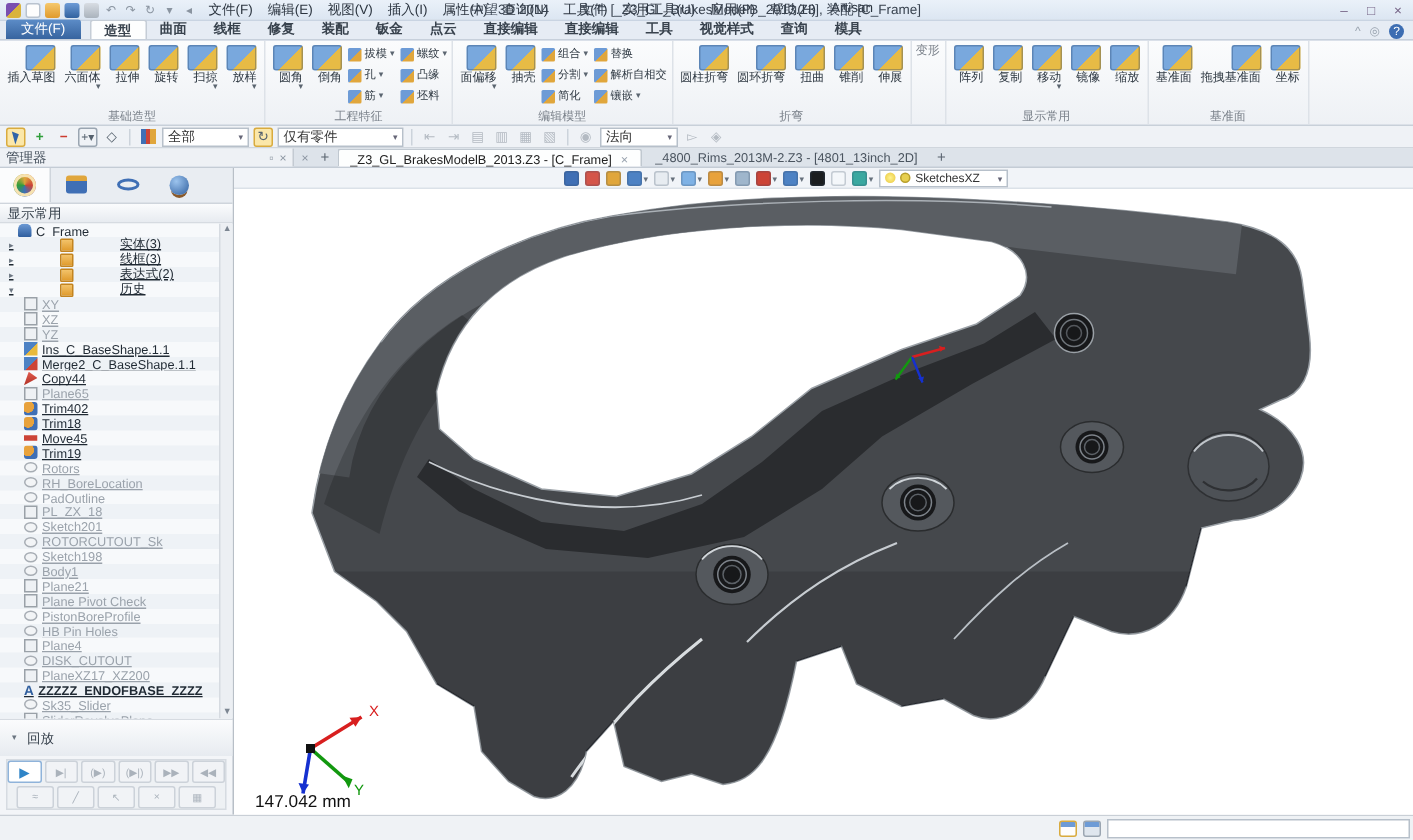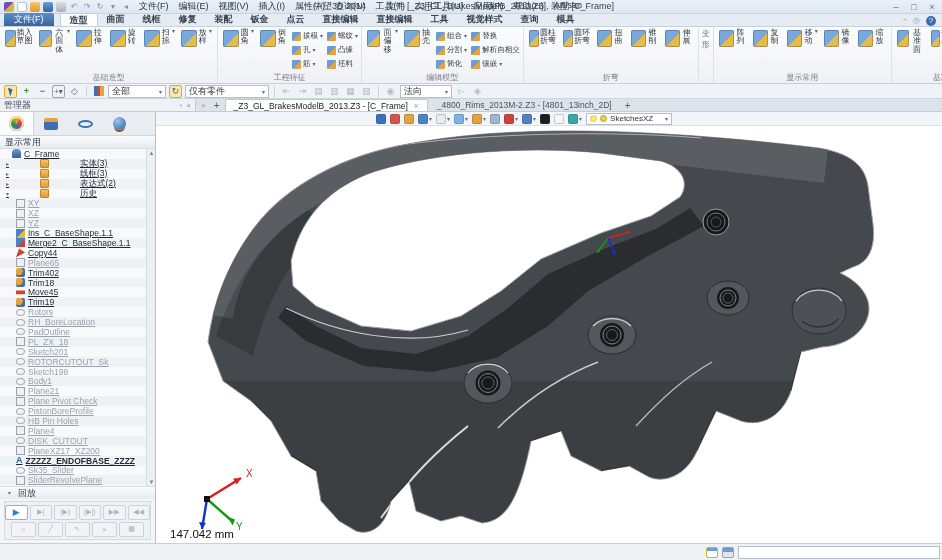--- a/index.html
+++ b/index.html
@@ -31,21 +31,21 @@
   .rtab.active{background:#fdfefe;border:1px solid #c5cdd6;border-bottom:none;border-radius:2px 2px 0 0;}
   .rright{position:absolute;right:6px;top:0;display:flex;gap:6px;align-items:center;height:13px;}
   .rri{color:#97a1ad;font-size:8px;}
   .help-icon{background:#3c6db2;color:#fff;width:10px;height:10px;border-radius:50%;line-height:10px;text-align:center;}
 
   
   .ribbon{height:57px;background:linear-gradient(#fbfcfd,#eef1f5);border-bottom:1px solid #c8d0d9;display:flex;overflow:hidden;}
   .rgroup{display:flex;flex-direction:column;border-right:1px solid #dde2e8;padding:1px 3px 0 3px;}
   .rgrow{display:flex;align-items:flex-start;gap:2px;height:44px;}
   .rglabel{height:11px;line-height:11px;text-align:center;color:#7b828b;font-size:8px;}
-  .rbig{display:flex;align-items:flex-start;max-width:50px;padding:1px 2px;border-radius:2px;}
+  .rbig{display:flex;flex-direction:column;align-items:flex-end;max-width:50px;padding:1px 2px;border-radius:2px;}
   .rbicon{width:20px;height:17px;border-radius:2px;background:linear-gradient(135deg,#79a8dd 55%,#e7bb45 55%);box-shadow:inset 0 0 0 1px rgba(40,70,110,.35);margin:1px 0;}
   .rblabel{font-size:8px;line-height:1.05;text-align:center;color:#2e3842;white-space:normal;}
   .rbarrow{font-size:6px;color:#5b6570;line-height:5px;}
   .rsmallwrap{display:grid;grid-template-rows:repeat(3,14px);grid-auto-flow:column;column-gap:4px;margin-top:1px;}
   .rsmall{display:flex;align-items:center;gap:2px;font-size:7.5px;color:#2e3842;white-space:nowrap;}
   .rsicon{width:9px;height:9px;border-radius:1px;background:linear-gradient(135deg,#6d9bd6 55%,#e0a63c 55%);flex:none;}
 
   
   .quickbar{height:15px;background:#eff2f6;border-bottom:1px solid #d0d6dd;display:flex;align-items:center;gap:3px;padding:0 4px;}
   .qi{width:13px;height:13px;display:inline-flex;align-items:center;justify-content:center;font-size:9px;border-radius:2px;color:#55616d;}
@@ -96,21 +96,21 @@
   .t-feature{background:linear-gradient(135deg,#4d82c4 55%,#e9b93c 55%);}
   .t-merge{background:linear-gradient(135deg,#4d82c4 55%,#cc4437 55%);}
   .t-copy{background:linear-gradient(#e05a4e,#b03024);clip-path:polygon(0 100%,35% 0,100% 45%);}
   .t-trim{background:radial-gradient(circle at 30% 35%,#e8a23c 45%,#3f6fb5 48%);border-radius:2px;}
   .t-move{background:#cc4437;clip-path:polygon(0 30%,100% 30%,100% 70%,0 70%);}
   .t-atext{width:auto;color:#2f5e9e;font-weight:bold;font-size:9px;line-height:9px;margin-right:3px;}
   .pad0{padding-left:12px;} .padf{padding-left:3px;gap:28px;} .pad1{padding-left:16px;}
   .vsb{position:absolute;right:0;top:0;bottom:0;width:9px;background:#eceff3;border-left:1px solid #d6dbe1;font-size:6px;color:#7c8692;text-align:center;}
   .vsb .up{position:absolute;top:1px;left:1px;right:0;}
   .vsb .dn{position:absolute;bottom:1px;left:1px;right:0;}
-  .replayhead{height:13px;line-height:13px;border-top:1px solid #d6dbe1;background:linear-gradient(#fbfcfd,#e7ebf0);padding:0 5px;color:#39434e;display:flex;gap:4px;align-items:center;}
+  .replayhead{height:13px;line-height:13px;border-top:1px solid #d6dbe1;background:linear-gradient(#fbfcfd,#e7ebf0);padding:12px 5px;color:#39434e;display:flex;gap:4px;align-items:center;}
   .replay{flex:1;background:#eef1f4;border:1px solid #d6dbe1;margin:2px 4px 3px 4px;display:flex;flex-direction:column;justify-content:center;gap:2px;}
   .rrow{display:flex;justify-content:center;gap:2px;}
   .rbtn{width:25px;height:15px;background:#f1f3f6;border:1px solid #ccd2d9;border-radius:2px;font-size:7px;color:#aab2bb;display:inline-flex;align-items:center;justify-content:center;}
   .rbtn.on{background:#fff;border-color:#8fb3da;color:#2f84c7;font-size:9px;}
 
   
   .viewport{flex:1;display:flex;flex-direction:column;background:#fff;}
   .vtoolbar{height:14px;background:#f1f4f8;border-bottom:1px solid #dbe1e8;display:flex;align-items:center;gap:4px;padding:0 6px 0 220px;}
   .vti{display:inline-flex;align-items:center;gap:1px;}
   .vtic{width:10px;height:10px;border-radius:2px;box-shadow:inset 0 0 0 1px rgba(50,70,95,.25);}

